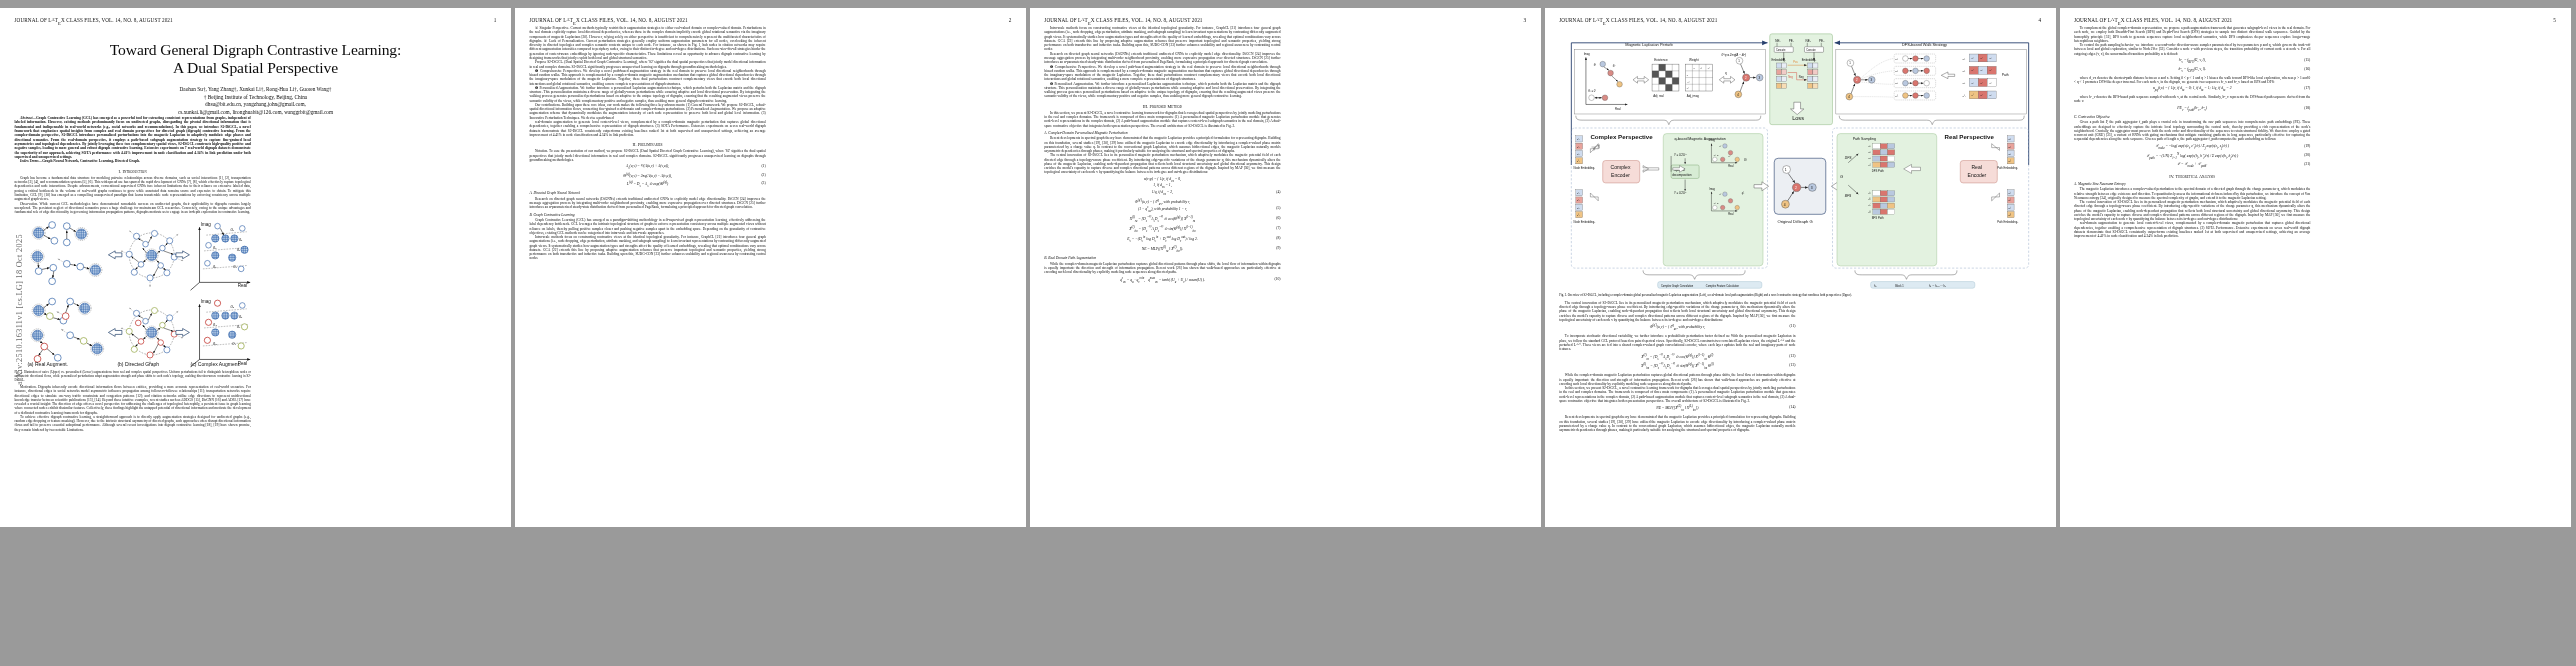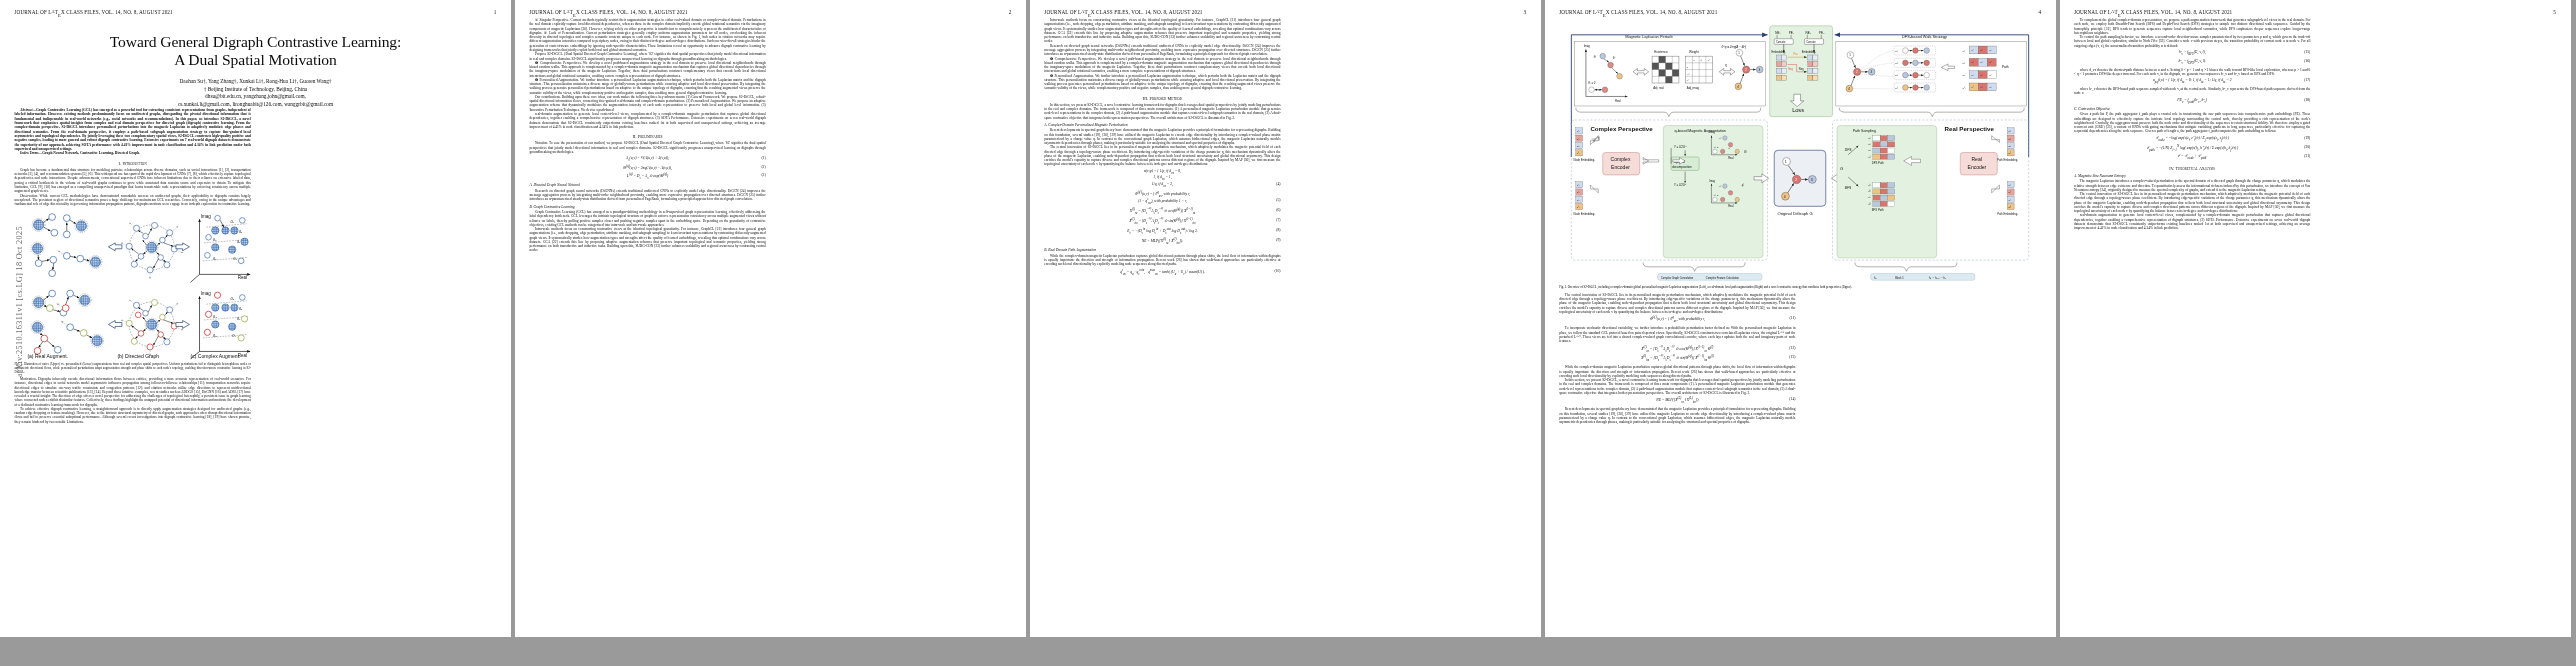--- a/index.html
+++ b/index.html
@@ -13,25 +13,26 @@
     background: #9a9a9a;
     display: flex;
     gap: 3.9px;
     padding: 0;
     position: relative;
     overflow: hidden;
   }
   .page {
     background: #ffffff;
     width: 511px;
-    height: 637px;
+    height: 519px;
     position: relative;
     padding: 9px 14.5px 7.8px 14.5px;
     flex: 0 0 511px;
     overflow: hidden;
+    margin-top: 8px;
   }
   .pg-head {
     display: flex;
     justify-content: space-between;
     align-items: baseline;
     font-size: 5.2px;
     letter-spacing: 0.1px;
     color: #111;
     font-variant: small-caps;
     margin-bottom: 1.1px;
@@ -157,21 +158,21 @@
   <div class="page">
     <div class="arxiv">arXiv:2510.16311v1  [cs.LG]  18 Oct 2025</div>
     <div class="pg-head">
       <span class="t latex">JOURNAL OF L<i>A</i>T<sub>E</sub>X CLASS FILES, VOL. 14, NO. 8, AUGUST 2021</span>
       <span>1</span>
     </div>
 
     <div class="cols">
       <h1 class="title">
         <span>Toward General Digraph Contrastive Learning:</span><br>
-        <span>A Dual Spatial Motivation</span>
+        <span>A Dual Spatial Perspective</span>
       </h1>
       <div class="authors">
         <span>Daohan Su†, Yang Zhang†, Xunkai Li†, Rong-Hua Li†, Guoren Wang†</span>
         <span class="aff">† Beijing Institute of Technology, Beijing, China</span>
         <span class="mail">dhsu@bit.edu.cn, yangzhang.john@gmail.com,</span>
         <span class="mail">cs.xunkai.li@gmail.com, lironghuabit@126.com, wanggrbit@gmail.com</span>
       </div>
 
       <p class="abs"><i>Abstract</i>—<span>Graph Contrastive Learning (GCL) has emerged as a powerful tool for extracting consistent representations from graphs, independent of labeled information. However, existing methods predominantly focus on undirected graphs, disregarding the pivotal directional information that is fundamental and indispensable in real-world networks (e.g., social networks and recommendations). In this paper, we introduce S2-DiGCL, a novel framework that emphasizes spatial insights from complex and real domain perspectives for directed graph (digraph) contrastive learning. From the complex-domain perspective, S2-DiGCL introduces personalized perturbations into the magnetic Laplacian to adaptively modulate edge phases and directional semantics. From the real-domain perspective, it employs a path-based subgraph augmentation strategy to capture fine-grained local asymmetries and topological dependencies. By jointly leveraging these two complementary spatial views, S2-DiGCL constructs high-quality positive and negative samples, leading to more general and robust digraph contrastive learning. Extensive experiments on 7 real-world digraph datasets demonstrate the superiority of our approach, achieving SOTA performance with 4.41% improvement in node classification and 4.34% in link prediction under both supervised and unsupervised settings.</span></p>
       <p class="idx"><i>Index Terms</i>—<span>Graph Neural Network, Contrastive Learning, Directed Graph.</span></p>

